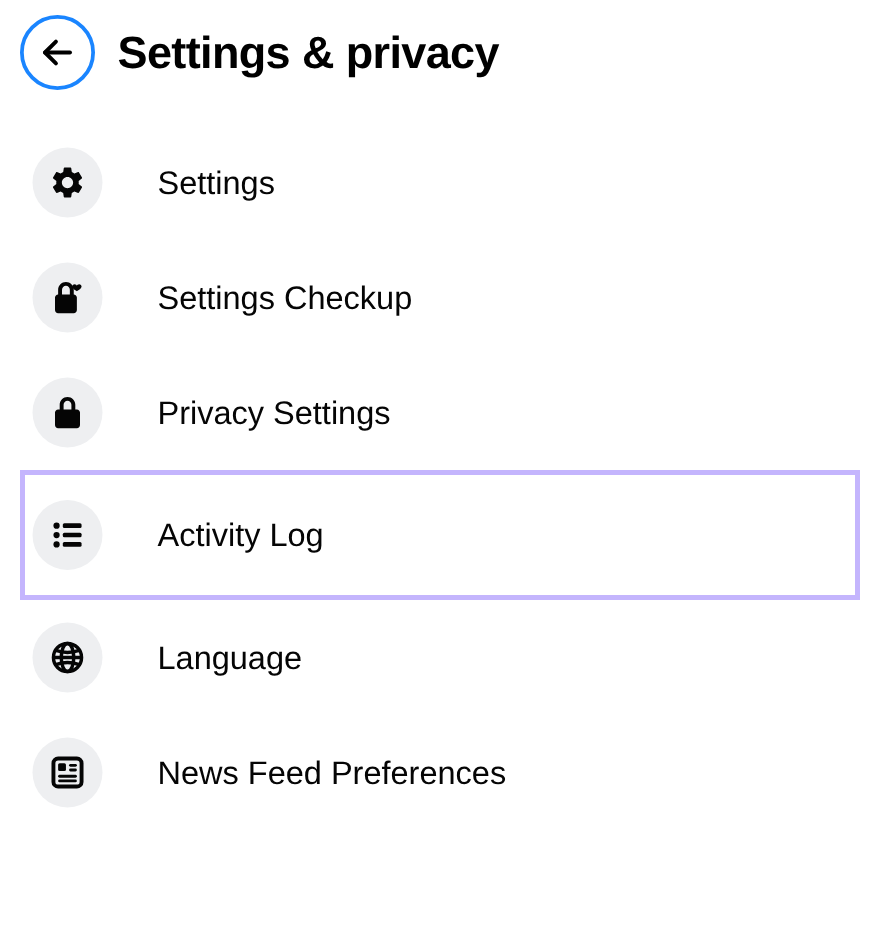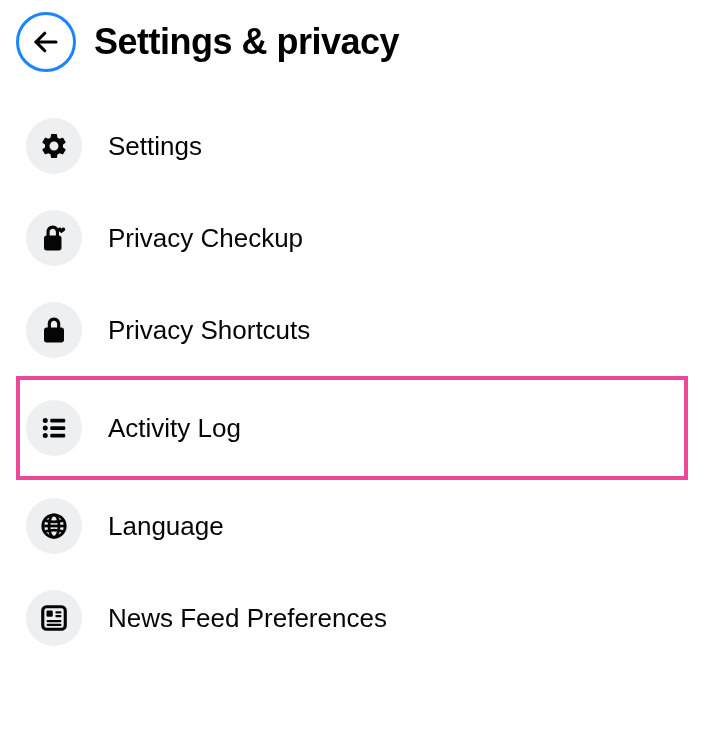--- a/index.html
+++ b/index.html
@@ -43,26 +43,26 @@
       letter-spacing: -0.5px;
     }
     .menu-list {
       display: flex;
       flex-direction: column;
       gap: 0;
     }
     .menu-item {
       display: flex;
       align-items: center;
-      gap: 26px;
+      gap: 44px;
       padding: 18px 10px;
       cursor: pointer;
     }
     .menu-item.highlighted {
-      border: 4px solid #ec4899;
+      border: 4px solid #c4b5fd;
       padding: 20px 6px;
     }
     .icon-circle {
       width: 56px;
       height: 56px;
       border-radius: 50%;
       background: #eeeff1;
       display: flex;
       align-items: center;
       justify-content: center;
@@ -102,30 +102,30 @@
     <span class="menu-label">Settings</span>
   </div>
 
   <div class="menu-item">
     <div class="icon-circle">
       <svg viewBox="0 0 24 24" fill="#050505">
         <path d="M16 10V7c0-2.76-2.24-5-5-5S6 4.24 6 7v3c-1.1 0-2 .9-2 2v8c0 1.1.9 2 2 2h10c1.1 0 2-.9 2-2v-8c0-1.1-.9-2-2-2zM8.5 7c0-1.38 1.12-2.5 2.5-2.5s2.5 1.12 2.5 2.5v3h-5V7z"></path>
         <path d="M19.5 3.5c-.83 0-1.5.5-1.5 1.2 0-.7-.67-1.2-1.5-1.2-.83 0-1.5.67-1.5 1.5 0 1.5 3 3 3 3s3-1.5 3-3c0-.83-.67-1.5-1.5-1.5z"></path>
       </svg>
     </div>
-    <span class="menu-label">Privacy Checkup</span>
+    <span class="menu-label">Settings Checkup</span>
   </div>
 
   <div class="menu-item">
     <div class="icon-circle">
       <svg viewBox="0 0 24 24" fill="#050505">
         <path d="M18 10h-1V7c0-2.76-2.24-5-5-5S7 4.24 7 7v3H6c-1.1 0-2 .9-2 2v8c0 1.1.9 2 2 2h12c1.1 0 2-.9 2-2v-8c0-1.1-.9-2-2-2zM9.5 7c0-1.38 1.12-2.5 2.5-2.5s2.5 1.12 2.5 2.5v3h-5V7z"></path>
       </svg>
     </div>
-    <span class="menu-label">Privacy Shortcuts</span>
+    <span class="menu-label">Privacy Settings</span>
   </div>
 
   <div class="menu-item highlighted">
     <div class="icon-circle">
       <svg viewBox="0 0 24 24" fill="#050505">
         <circle cx="5" cy="6" r="2"></circle>
         <circle cx="5" cy="12" r="2"></circle>
         <circle cx="5" cy="18" r="2"></circle>
         <rect x="9" y="4.5" width="12" height="3" rx="1"></rect>
         <rect x="9" y="10.5" width="12" height="3" rx="1"></rect>

